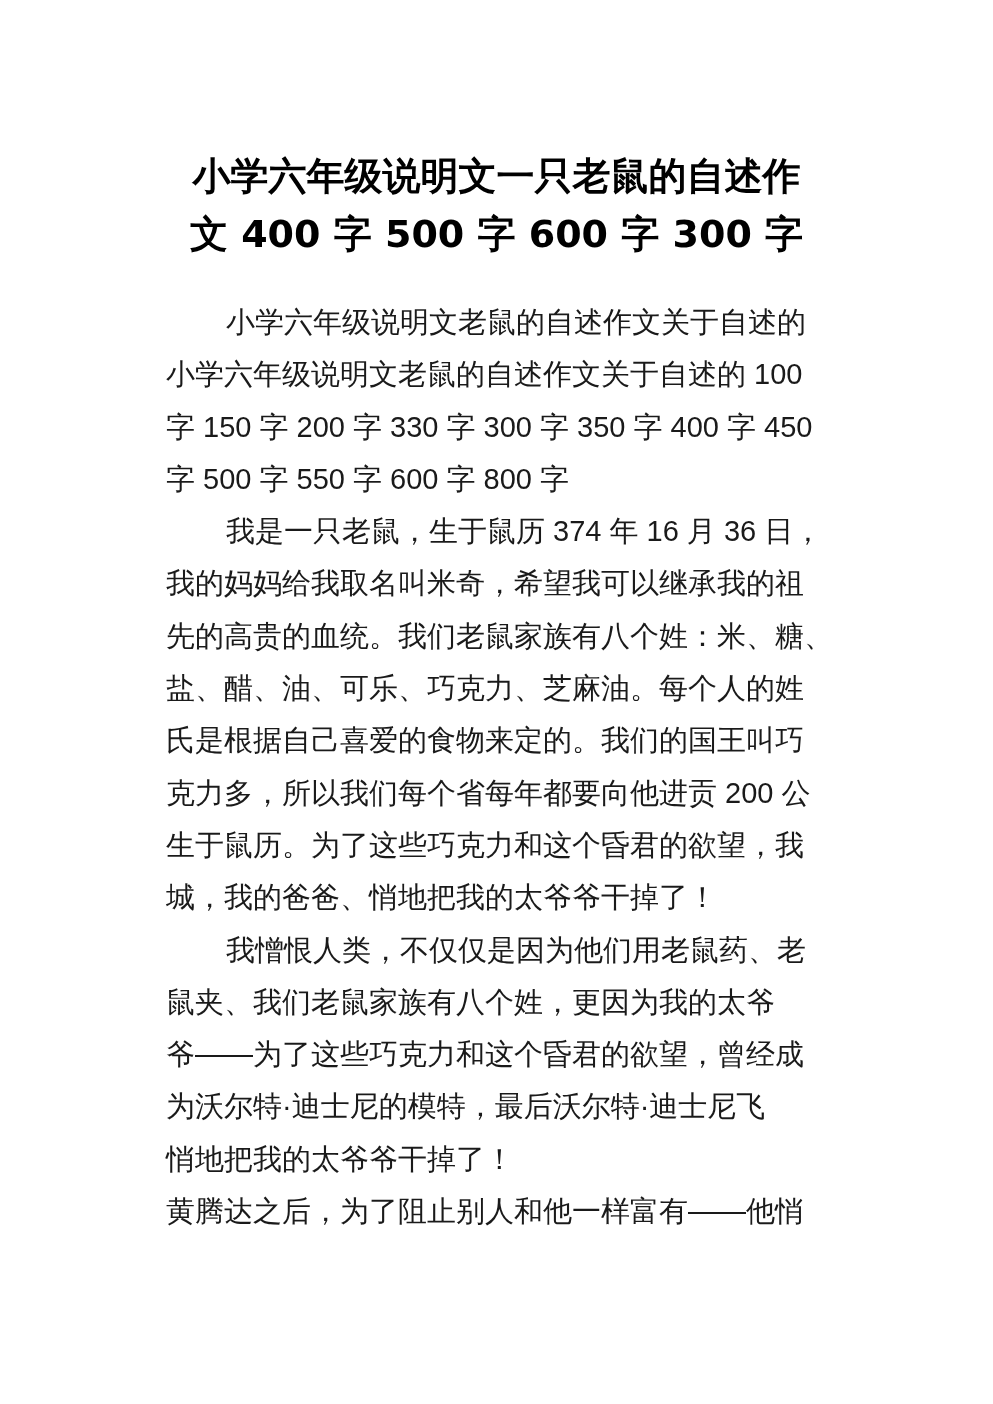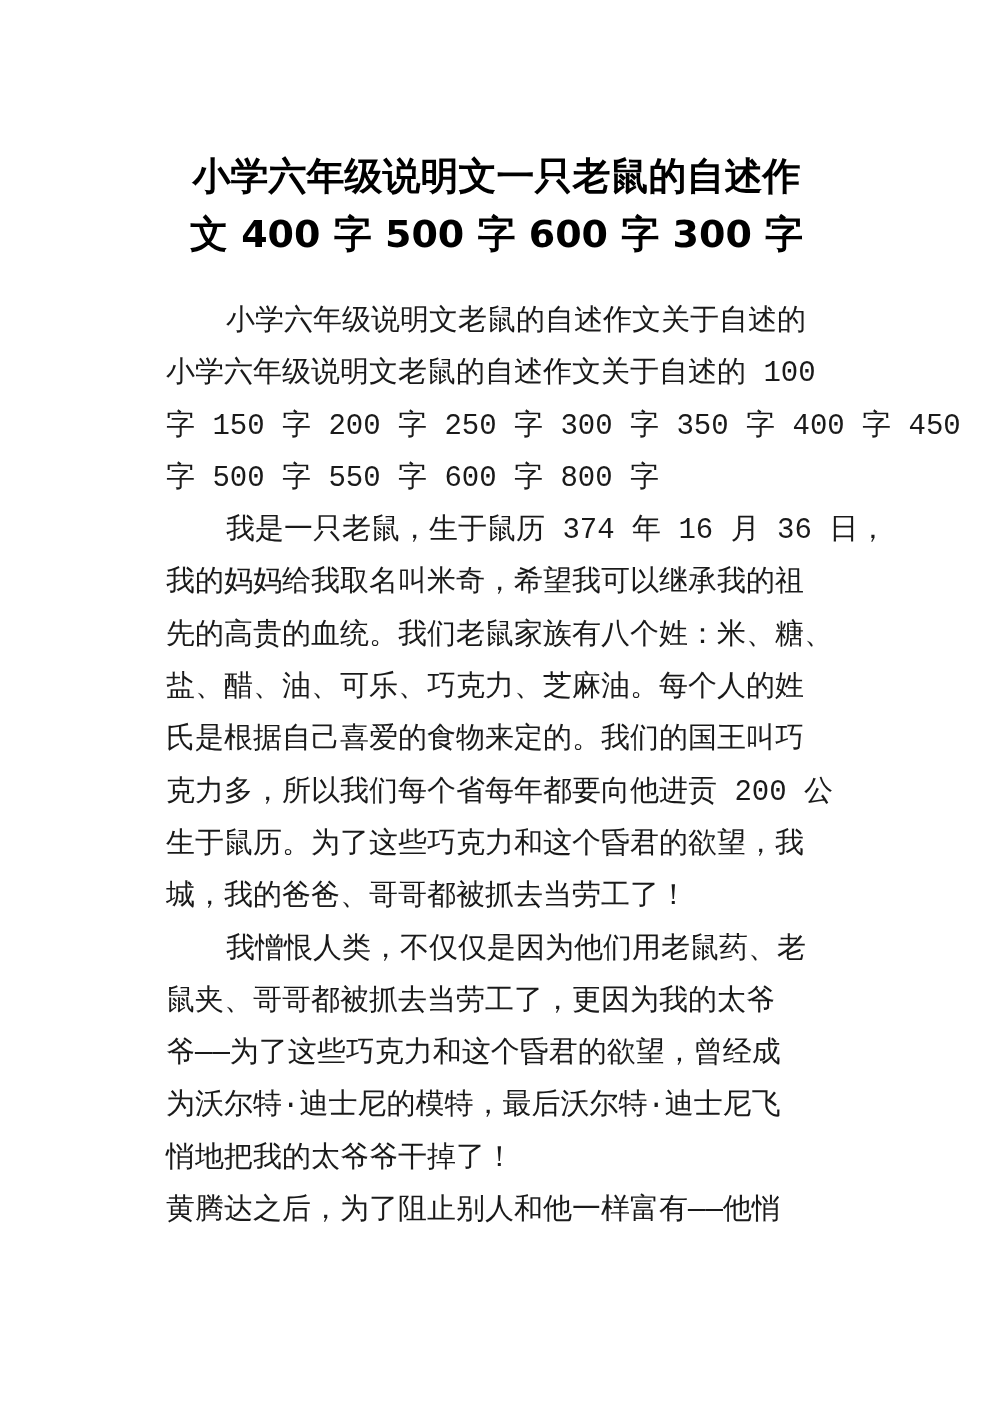--- a/index.html
+++ b/index.html
@@ -36,21 +36,21 @@
     }
     .title-line {
       display: block;
       white-space: nowrap;
     }
     .body {
       position: absolute;
       left: 166px;
       top: 296px;
       width: 680px;
-      font-family: Liberation Mono, monospace;
+      font-family: Liberation Sans, sans-serif;
       font-size: 29px;
       line-height: 52.3px;
       color: #1a1a1a;
     }
     .para {
       margin: 0;
       padding: 0;
     }
     .line {
       display: block;
@@ -69,38 +69,38 @@
   <h1 class="title">
     <span class="title-line">小学六年级说明文一只老鼠的自述作</span>
     <span class="title-line">文 400 字 500 字 600 字 300 字</span>
   </h1>
 
   <div class="body">
 
     <div class="para">
       <span class="line indent">小学六年级说明文老鼠的自述作文关于自述的</span>
       <span class="line">小学六年级说明文老鼠的自述作文关于自述的 100</span>
-      <span class="line">字 150 字 200 字 250 字 300 字 350 字 400 字 450</span>
+      <span class="line">字 150 字 200 字 330 字 300 字 350 字 400 字 450</span>
       <span class="line">字 500 字 550 字 600 字 800 字</span>
     </div>
 
     <div class="para">
       <span class="line indent">我是一只老鼠，生于鼠历 374 年 16 月 36 日，</span>
       <span class="line">我的妈妈给我取名叫米奇，希望我可以继承我的祖</span>
       <span class="line">先的高贵的血统。我们老鼠家族有八个姓：米、糖、</span>
       <span class="line">盐、醋、油、可乐、巧克力、芝麻油。每个人的姓</span>
       <span class="line">氏是根据自己喜爱的食物来定的。我们的国王叫巧</span>
       <span class="line">克力多，所以我们每个省每年都要向他进贡 200 公</span>
       <span class="line">生于鼠历。为了这些巧克力和这个昏君的欲望，我</span>
-      <span class="line">城，我的爸爸、哥哥都被抓去当劳工了！</span>
+      <span class="line">城，我的爸爸、悄地把我的太爷爷干掉了！</span>
     </div>
 
     <div class="para">
       <span class="line indent">我憎恨人类，不仅仅是因为他们用老鼠药、老</span>
-      <span class="line">鼠夹、哥哥都被抓去当劳工了，更因为我的太爷</span>
+      <span class="line">鼠夹、我们老鼠家族有八个姓，更因为我的太爷</span>
       <span class="line">爷——为了这些巧克力和这个昏君的欲望，曾经成</span>
       <span class="line">为沃尔特·迪士尼的模特，最后沃尔特·迪士尼飞</span>
       <span class="line">悄地把我的太爷爷干掉了！</span>
       <span class="line">黄腾达之后，为了阻止别人和他一样富有——他悄</span>
     </div>
 
   </div>
 </div>
 
 </body></html>

